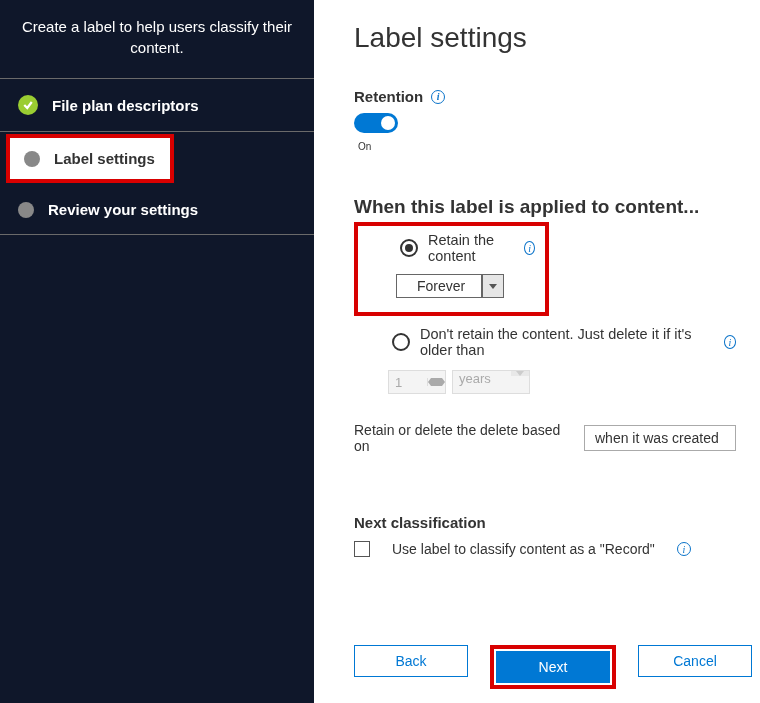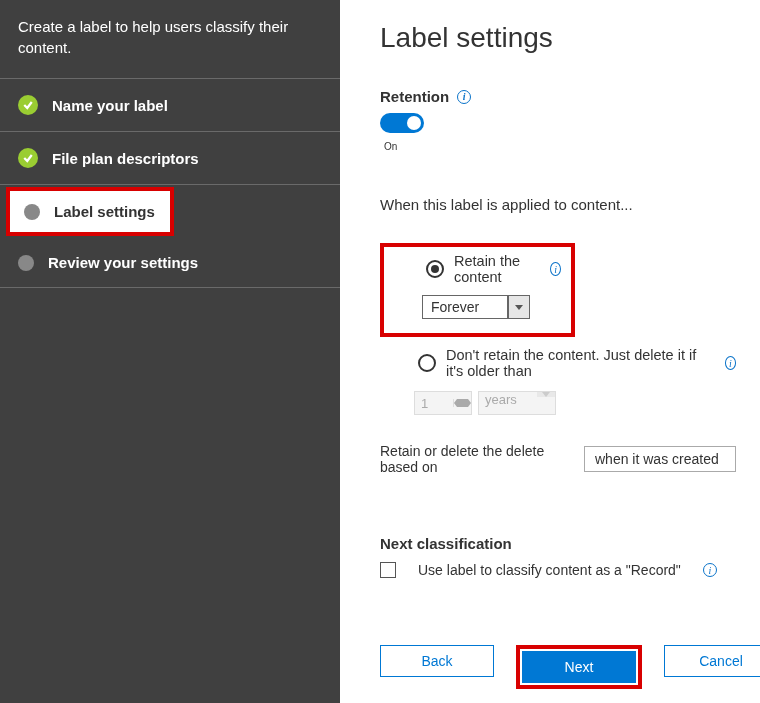--- a/index.html
+++ b/index.html
@@ -1,46 +1,46 @@
 <!DOCTYPE html>
 <html><head>
   <meta charset="utf-8">
   <style>
     * { box-sizing: border-box; margin: 0; padding: 0; }
     body { font-family: "Segoe UI", Arial, sans-serif; width: 760px; height: 703px; display: flex; color: #333; background:#fff; }
 
-    .sidebar { width: 340px; background: #404040; color: #fff; display: flex; flex-direction: column; }
+    .sidebar { width: 314px; background: #0f172a; color: #fff; display: flex; flex-direction: column; text-align: center; }
     .sidebar-header { padding: 16px 18px 20px 18px; font-size: 15px; line-height: 1.4; border-bottom: 1px solid #6a6a6a; }
     .sidebar-item { display: flex; align-items: center; gap: 14px; padding: 16px 18px; font-size: 15px; border-bottom: 1px solid #6a6a6a; font-weight:600; cursor: pointer; }
     .step-done { width: 20px; height: 20px; border-radius: 50%; background: #9acd32; display:flex; align-items:center; justify-content:center; }
     .step-done svg { width:12px; height:12px; stroke:#fff; stroke-width:3; fill:none; }
     .step-dot { width: 16px; height: 16px; border-radius: 50%; background: #888; }
     .current { background: #fff; color: #333; }
 
     .highlight-step { border: 4px solid #d80000; margin: 2px 6px; width: 168px; align-self:flex-start; padding: 12px 14px; }
 
     .main { flex: 1; padding: 22px 24px 14px 40px; position: relative; }
     h1 { font-size: 28px; font-weight: 300; color:#333; margin-bottom: 34px; }
     .section-label { font-size: 15px; font-weight: 600; color:#333; margin-bottom: 8px; display:flex; align-items:center; gap:8px;}
     .info-icon { width:14px; height:14px; border:1px solid #0a73c9; color:#0a73c9; border-radius:50%; font-size:10px; display:inline-flex; align-items:center; justify-content:center; font-style: italic; font-family: Georgia, serif; }
     .toggle { width:44px; height:20px; background:#0078d4; border-radius:11px; position:relative; cursor:pointer; }
     .toggle::after { content:""; position:absolute; right:3px; top:3px; width:14px; height:14px; background:#fff; border-radius:50%; }
     .toggle-state { font-size:10px; margin-top:8px; margin-left:4px; color:#333; }
 
-    .question { font-size:15px; font-weight:400; margin-top:44px; margin-bottom:30px; }
+    .question { font-size:19px; font-weight:700; margin-top:44px; margin-bottom:4px; }
 
     .radio-row { display:flex; align-items:center; gap:10px; margin-bottom:8px;margin-left:38px; }
     .radio { width:18px; height:18px; border:2px solid #333; border-radius:50%; display:flex; align-items:center; justify-content:center; cursor:pointer; flex-shrink:0;}
     .radio.selected::after { content:""; width:8px; height:8px; background:#333; border-radius:50%; }
     .radio-label { font-size:14.5px; color:#333; }
 
     .highlight-box { border:4px solid #d80000; padding:6px 10px 14px 4px; width:195px; }
 
     .select { display:flex; margin-left:34px; margin-top:10px; }
-    .select-box { border:1px solid #666; padding:3px 8px; font-size:14px; width:86px; background:#fff; }
+    .select-box { border:1px solid #666; padding:3px 20px; font-size:14px; width:86px; background:#fff; }
     .select-btn { width:22px; border:1px solid #666; background:#e6e6e6; display:flex; align-items:center; justify-content:center; cursor:pointer; }
     .chev { width:0; height:0; border-left:4px solid transparent; border-right:4px solid transparent; border-top:5px solid #555; }
 
     .disabled-row { display:flex; gap:6px; margin-left:34px; margin-top:12px; }
     .num-box { width:58px; height:24px; border:1px solid #ddd; background:#f4f4f4; display:flex; align-items:center; }
     .num-val { flex:1; padding:0 6px; color:#aaa; font-size:13px; }
     .spin { width:18px; border-left:1px solid #ddd; display:flex; flex-direction:column; }
     .spin div { flex:1; display:flex; align-items:center; justify-content:center; }
     .tri-up { width:0; height:0; border-left:3px solid transparent; border-right:3px solid transparent; border-bottom:4px solid #aaa;}
     .tri-dn { width:0; height:0; border-left:3px solid transparent; border-right:3px solid transparent; border-top:4px solid #aaa;}
@@ -59,28 +59,20 @@
     .btn { width:114px; height:32px; border:1px solid #0078d4; background:#fff; color:#0078d4; font-size:14px; display:flex; align-items:center; justify-content:center; cursor:pointer; }
     .btn.primary { background:#0078d4; color:#fff; }
     .btn-wrap-highlight { border:4px solid #d80000; padding:2px; }
   </style>
 </head>
 <body>
 
 <div class="sidebar">
   <div class="sidebar-header">Create a label to help users classify their content.</div>
 
-  <div class="sidebar-item">
-    <span class="step-done">
-        <svg viewBox="0 0 16 16">
-          <polyline points="3,8 7,12 13,4"></polyline>
-        </svg>
-      </span>
-    <span>Name your label</span>
-  </div>
 
   <div class="sidebar-item">
     <span class="step-done">
         <svg viewBox="0 0 16 16">
           <polyline points="3,8 7,12 13,4"></polyline>
         </svg>
       </span>
     <span>File plan descriptors</span>
   </div>
 

